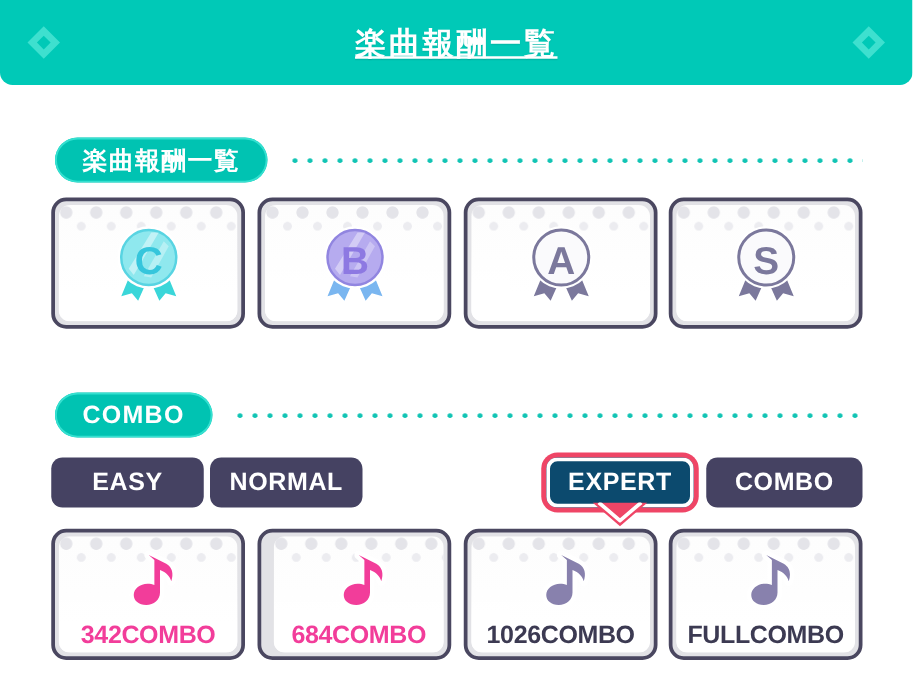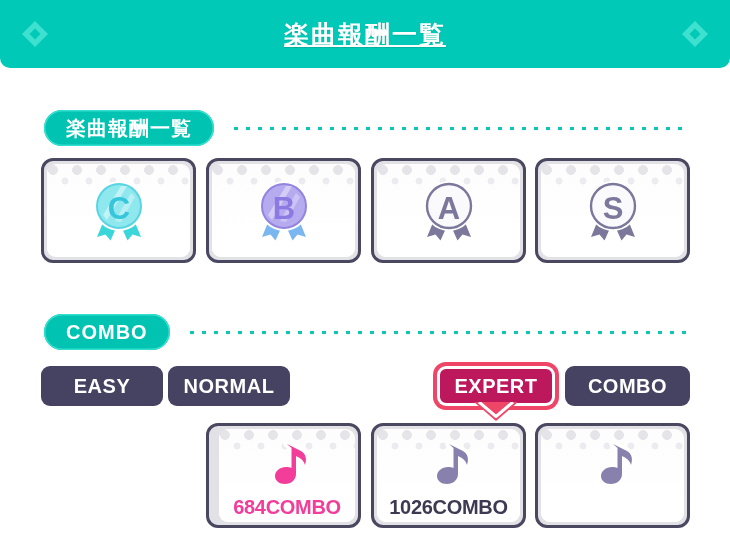--- a/index.html
+++ b/index.html
@@ -121,21 +121,21 @@
     height: 40px;
     border-radius: 9px;
     background: #454262;
     color: #ffffff;
     display: flex; align-items: center; justify-content: center;
     font-size: 20px;
     font-weight: bold;
     letter-spacing: 0.5px;
   }
   .diff-tab.selected {
-    background: #be185d;
+    background: #0c4a6e;
     box-shadow: 0 0 0 3px #ffffff inset, 0 0 0 4px #ef4566;
   }
   .diff-tab.selected .tail {
     position: absolute;
     left: 50%; bottom: -16px;
     transform: translateX(-50%);
     width: 44px; height: 20px;
   }
   .diff-tab.selected .tail svg { display:block; width:44px; height:20px; }
 </style>
@@ -266,20 +266,37 @@
         <path d="M0 0 L22 19 L44 0 Z" fill="#ef4566"></path>
         <path d="M5 0 L22 14.5 L39 0" fill="none" stroke="#ffffff" stroke-width="3" stroke-linejoin="round"></path>
       </svg>
     </span>
   </div>
 
   <div class="diff-tab" style="left:565px; top:366px; width:125px;">
     <span>COMBO</span>
   </div>
 
+  <div class="card combo-card" style="left:41px; top:423px;">
+    <div class="card-inner">
+      <div class="card-art">
+        <span>
+          <svg width="56" height="56" viewBox="0 0 56 56">
+            <path d="M28 8 L42 15 C47 18 48 23 46 29 C45 25 42 22 37 20 L37 38
+                     C37 44 32 48 26 48 C20 48 16 44.5 16 40 C16 35 21 31 27 31
+                     C29 31 31 31.4 32.5 32 L32.5 12 Z" fill="none" stroke="#ffffff" stroke-width="7" stroke-linejoin="round"></path>
+            <path d="M28 8 L42 15 C47 18 48 23 46 29 C45 25 42 22 37 20 L37 38
+                     C37 44 32 48 26 48 C20 48 16 44.5 16 40 C16 35 21 31 27 31
+                     C29 31 31 31.4 32.5 32 L32.5 12 Z" fill="#f23d9a"></path>
+          </svg>
+        </span>
+        <span class="combo-label on">342COMBO</span>
+      </div>
+    </div>
+  </div>
 
   <div class="card combo-card" style="left:206px; top:423px;padding-left:10px;">
     <div class="card-inner">
       <div class="card-art">
         <span>
           <svg width="56" height="56" viewBox="0 0 56 56">
             <path d="M28 8 L42 15 C47 18 48 23 46 29 C45 25 42 22 37 20 L37 38
                      C37 44 32 48 26 48 C20 48 16 44.5 16 40 C16 35 21 31 27 31
                      C29 31 31 31.4 32.5 32 L32.5 12 Z" fill="none" stroke="#ffffff" stroke-width="7" stroke-linejoin="round"></path>
             <path d="M28 8 L42 15 C47 18 48 23 46 29 C45 25 42 22 37 20 L37 38
@@ -316,17 +333,18 @@
         <span>
           <svg width="56" height="56" viewBox="0 0 56 56">
             <path d="M28 8 L42 15 C47 18 48 23 46 29 C45 25 42 22 37 20 L37 38
                      C37 44 32 48 26 48 C20 48 16 44.5 16 40 C16 35 21 31 27 31
                      C29 31 31 31.4 32.5 32 L32.5 12 Z" fill="none" stroke="#ffffff" stroke-width="7" stroke-linejoin="round"></path>
             <path d="M28 8 L42 15 C47 18 48 23 46 29 C45 25 42 22 37 20 L37 38
                      C37 44 32 48 26 48 C20 48 16 44.5 16 40 C16 35 21 31 27 31
                      C29 31 31 31.4 32.5 32 L32.5 12 Z" fill="#8881ad"></path>
           </svg>
         </span>
+        <span class="combo-label off">FULLCOMBO</span>
       </div>
     </div>
   </div>
 
 </div>
 
 </body></html>

